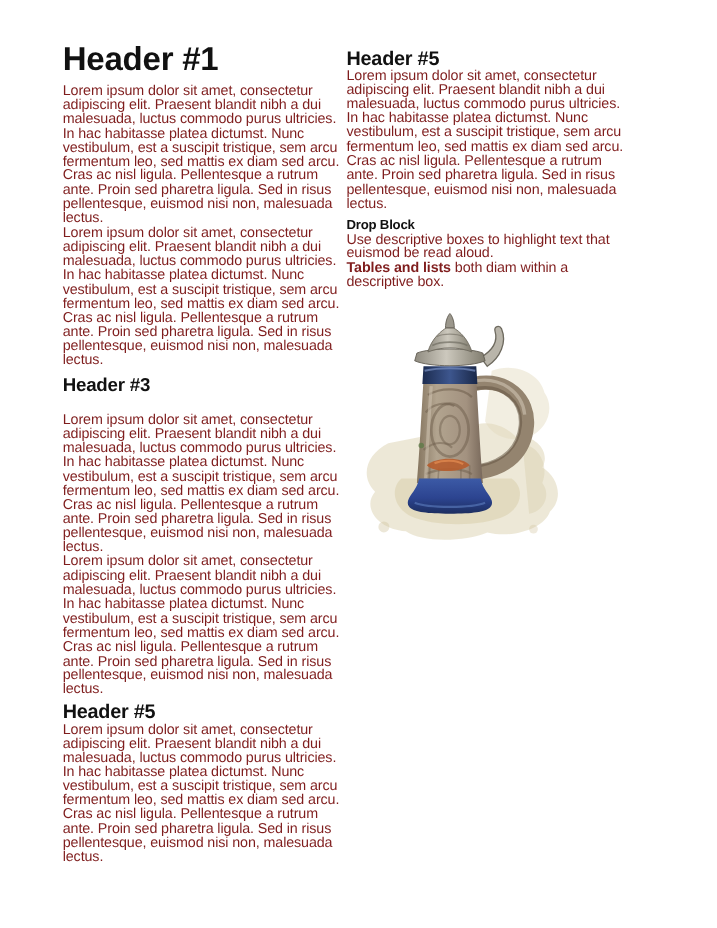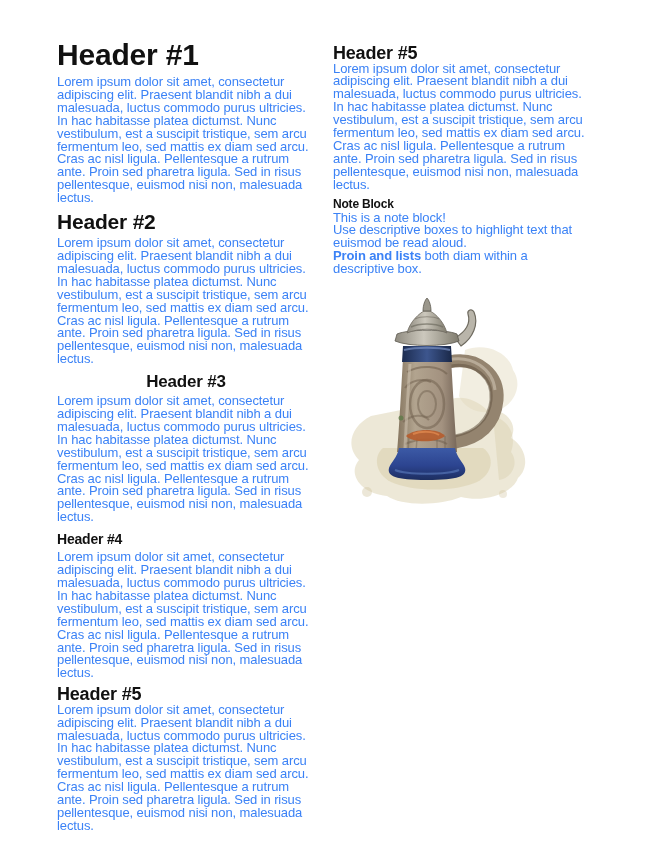--- a/index.html
+++ b/index.html
@@ -8,34 +8,33 @@
     width: 652px; height: 844px;
     font-family: "Liberation Sans", sans-serif;
     color: #1c1c1c;
     overflow: hidden;
     position: relative;
   }
   .page {
     width: 595px; height: 844px;
     padding: 39px 36px 0 57px;
     display: flex;
-    gap: 18px;
   }
   .col { width: 258px; flex: 0 0 258px; }
 
   p.body-text {
     font-size: 13px;
     line-height: 12.9px;
     letter-spacing: -0.1px;
-    color: #3b82f6;
+    color: #7f1d1d;
   }
   h1, h2, h3, h4, h5, h6 { color: #111111; font-weight: bold; letter-spacing: -0.2px; }
   h1 { font-size: 30px; line-height: 31px; margin: 0 0 6px 0; }
   h2 { font-size: 21px; line-height: 22px; margin: 6px 0 4px 0; }
-  h3 { font-size: 17px; line-height: 18px; margin: 7px 0 4px 0; text-align: center; }
+  h3 { font-size: 17px; line-height: 18px; margin: 7px 0 16px 0; }
   h4 { font-size: 14px; line-height: 15px; margin: 8px 0 4px 0; }
   h5 { font-size: 18px; line-height: 13.5px; margin: 8px 0 2px 0; }
   h6 { font-size: 12px;  line-height: 13px;   margin: 6px 0 1px 0; }
   .inline-bold { font-weight: bold; }
 
   .illustration {
     margin-top: 20px;
     margin-left: 10px;
     width: 192px;
     height: 212px;
@@ -45,43 +44,40 @@
 </style>
 </head>
 <body>
 
 <div class="page">
 
   <div class="col">
     <h1>Header #1</h1>
     <p class="body-text">Lorem ipsum dolor sit amet, consectetur adipiscing elit. Praesent blandit nibh a dui malesuada, luctus commodo purus ultricies. In hac habitasse platea dictumst. Nunc vestibulum, est a suscipit tristique, sem arcu fermentum leo, sed mattis ex diam sed arcu. Cras ac nisl ligula. Pellentesque a rutrum ante. Proin sed pharetra ligula. Sed in risus pellentesque, euismod nisi non, malesuada lectus.</p>
 
-    <h2>Header #2</h2>
     <p class="body-text">Lorem ipsum dolor sit amet, consectetur adipiscing elit. Praesent blandit nibh a dui malesuada, luctus commodo purus ultricies. In hac habitasse platea dictumst. Nunc vestibulum, est a suscipit tristique, sem arcu fermentum leo, sed mattis ex diam sed arcu. Cras ac nisl ligula. Pellentesque a rutrum ante. Proin sed pharetra ligula. Sed in risus pellentesque, euismod nisi non, malesuada lectus.</p>
 
     <h3>Header #3</h3>
     <p class="body-text">Lorem ipsum dolor sit amet, consectetur adipiscing elit. Praesent blandit nibh a dui malesuada, luctus commodo purus ultricies. In hac habitasse platea dictumst. Nunc vestibulum, est a suscipit tristique, sem arcu fermentum leo, sed mattis ex diam sed arcu. Cras ac nisl ligula. Pellentesque a rutrum ante. Proin sed pharetra ligula. Sed in risus pellentesque, euismod nisi non, malesuada lectus.</p>
 
-    <h4>Header #4</h4>
     <p class="body-text">Lorem ipsum dolor sit amet, consectetur adipiscing elit. Praesent blandit nibh a dui malesuada, luctus commodo purus ultricies. In hac habitasse platea dictumst. Nunc vestibulum, est a suscipit tristique, sem arcu fermentum leo, sed mattis ex diam sed arcu. Cras ac nisl ligula. Pellentesque a rutrum ante. Proin sed pharetra ligula. Sed in risus pellentesque, euismod nisi non, malesuada lectus.</p>
 
     <h5>Header #5</h5>
     <p class="body-text">Lorem ipsum dolor sit amet, consectetur adipiscing elit. Praesent blandit nibh a dui malesuada, luctus commodo purus ultricies. In hac habitasse platea dictumst. Nunc vestibulum, est a suscipit tristique, sem arcu fermentum leo, sed mattis ex diam sed arcu. Cras ac nisl ligula. Pellentesque a rutrum ante. Proin sed pharetra ligula. Sed in risus pellentesque, euismod nisi non, malesuada lectus.</p>
   </div>
 
   <div class="col">
     <h5>Header #5</h5>
     <p class="body-text">Lorem ipsum dolor sit amet, consectetur adipiscing elit. Praesent blandit nibh a dui malesuada, luctus commodo purus ultricies. In hac habitasse platea dictumst. Nunc vestibulum, est a suscipit tristique, sem arcu fermentum leo, sed mattis ex diam sed arcu. Cras ac nisl ligula. Pellentesque a rutrum ante. Proin sed pharetra ligula. Sed in risus pellentesque, euismod nisi non, malesuada lectus.</p>
 
-    <h6>Note Block</h6>
-    <p class="body-text">This is a note block!</p>
+    <h6>Drop Block</h6>
 
     <p class="body-text">Use descriptive boxes to highlight text that euismod be read aloud.</p>
 
-    <p class="body-text"><span class="inline-bold">Proin and lists</span><span> both diam within a descriptive box.</span></p>
+    <p class="body-text"><span class="inline-bold">Tables and lists</span><span> both diam within a descriptive box.</span></p>
 
     <div class="illustration">
       <svg viewBox="0 0 192 212" width="192" height="212" aria-label="watercolor beer stein">
         <defs>
           <linearGradient id="baseG" x1="0" y1="0" x2="0" y2="1">
             <stop offset="0" stop-color="#3c5aa6"></stop>
             <stop offset="0.55" stop-color="#2c4490"></stop>
             <stop offset="1" stop-color="#1d2e60"></stop>
           </linearGradient>
           <linearGradient id="bodyG" x1="0" y1="0" x2="1" y2="0">

